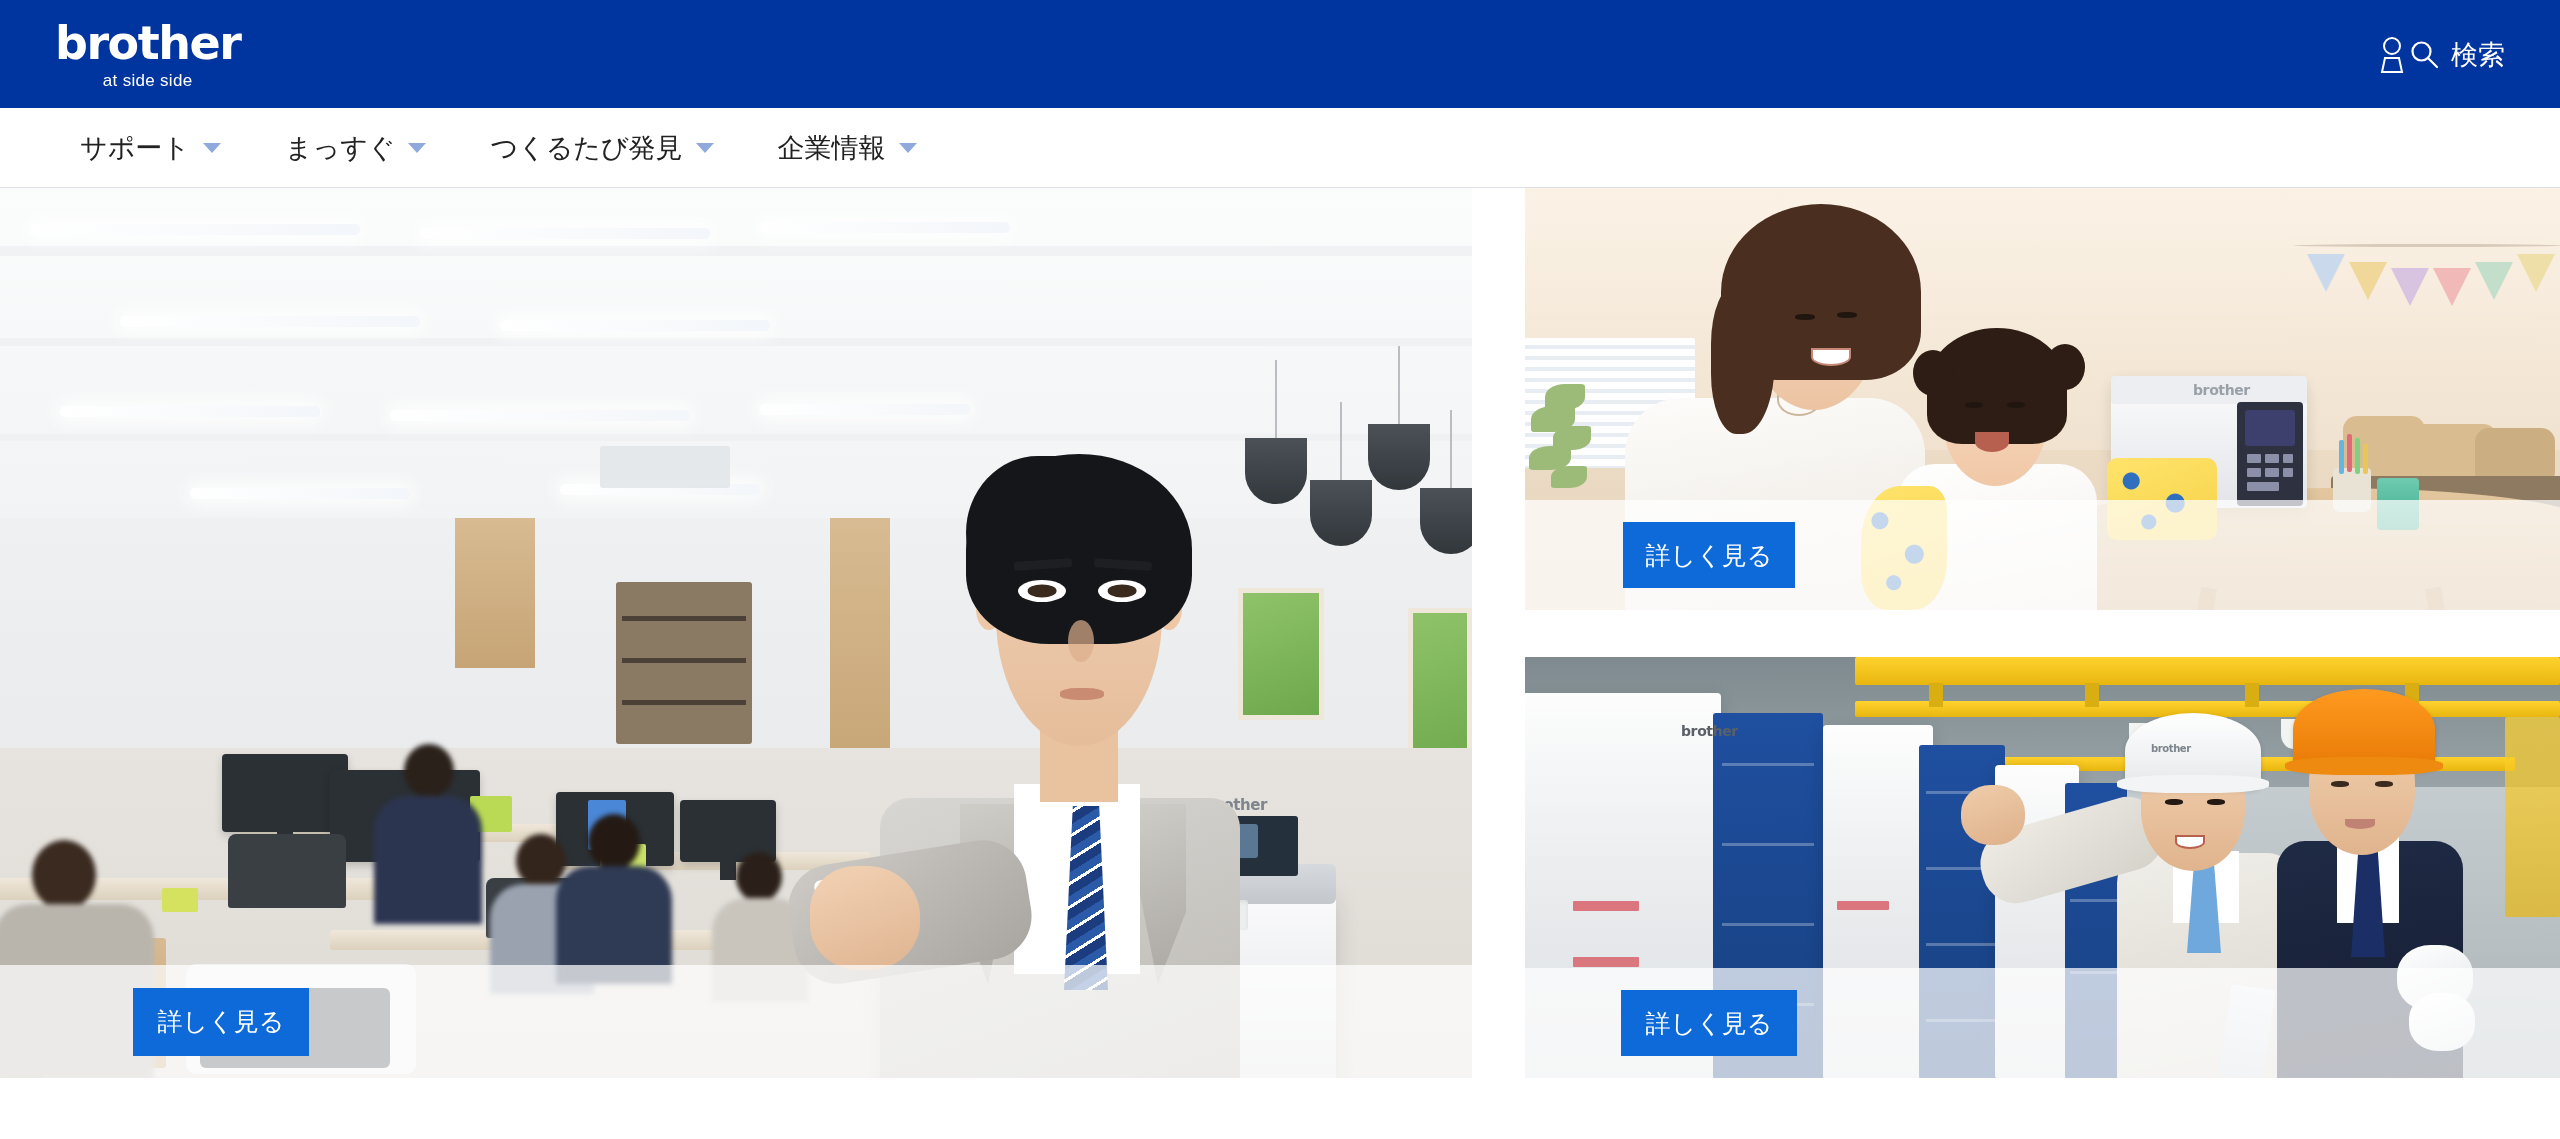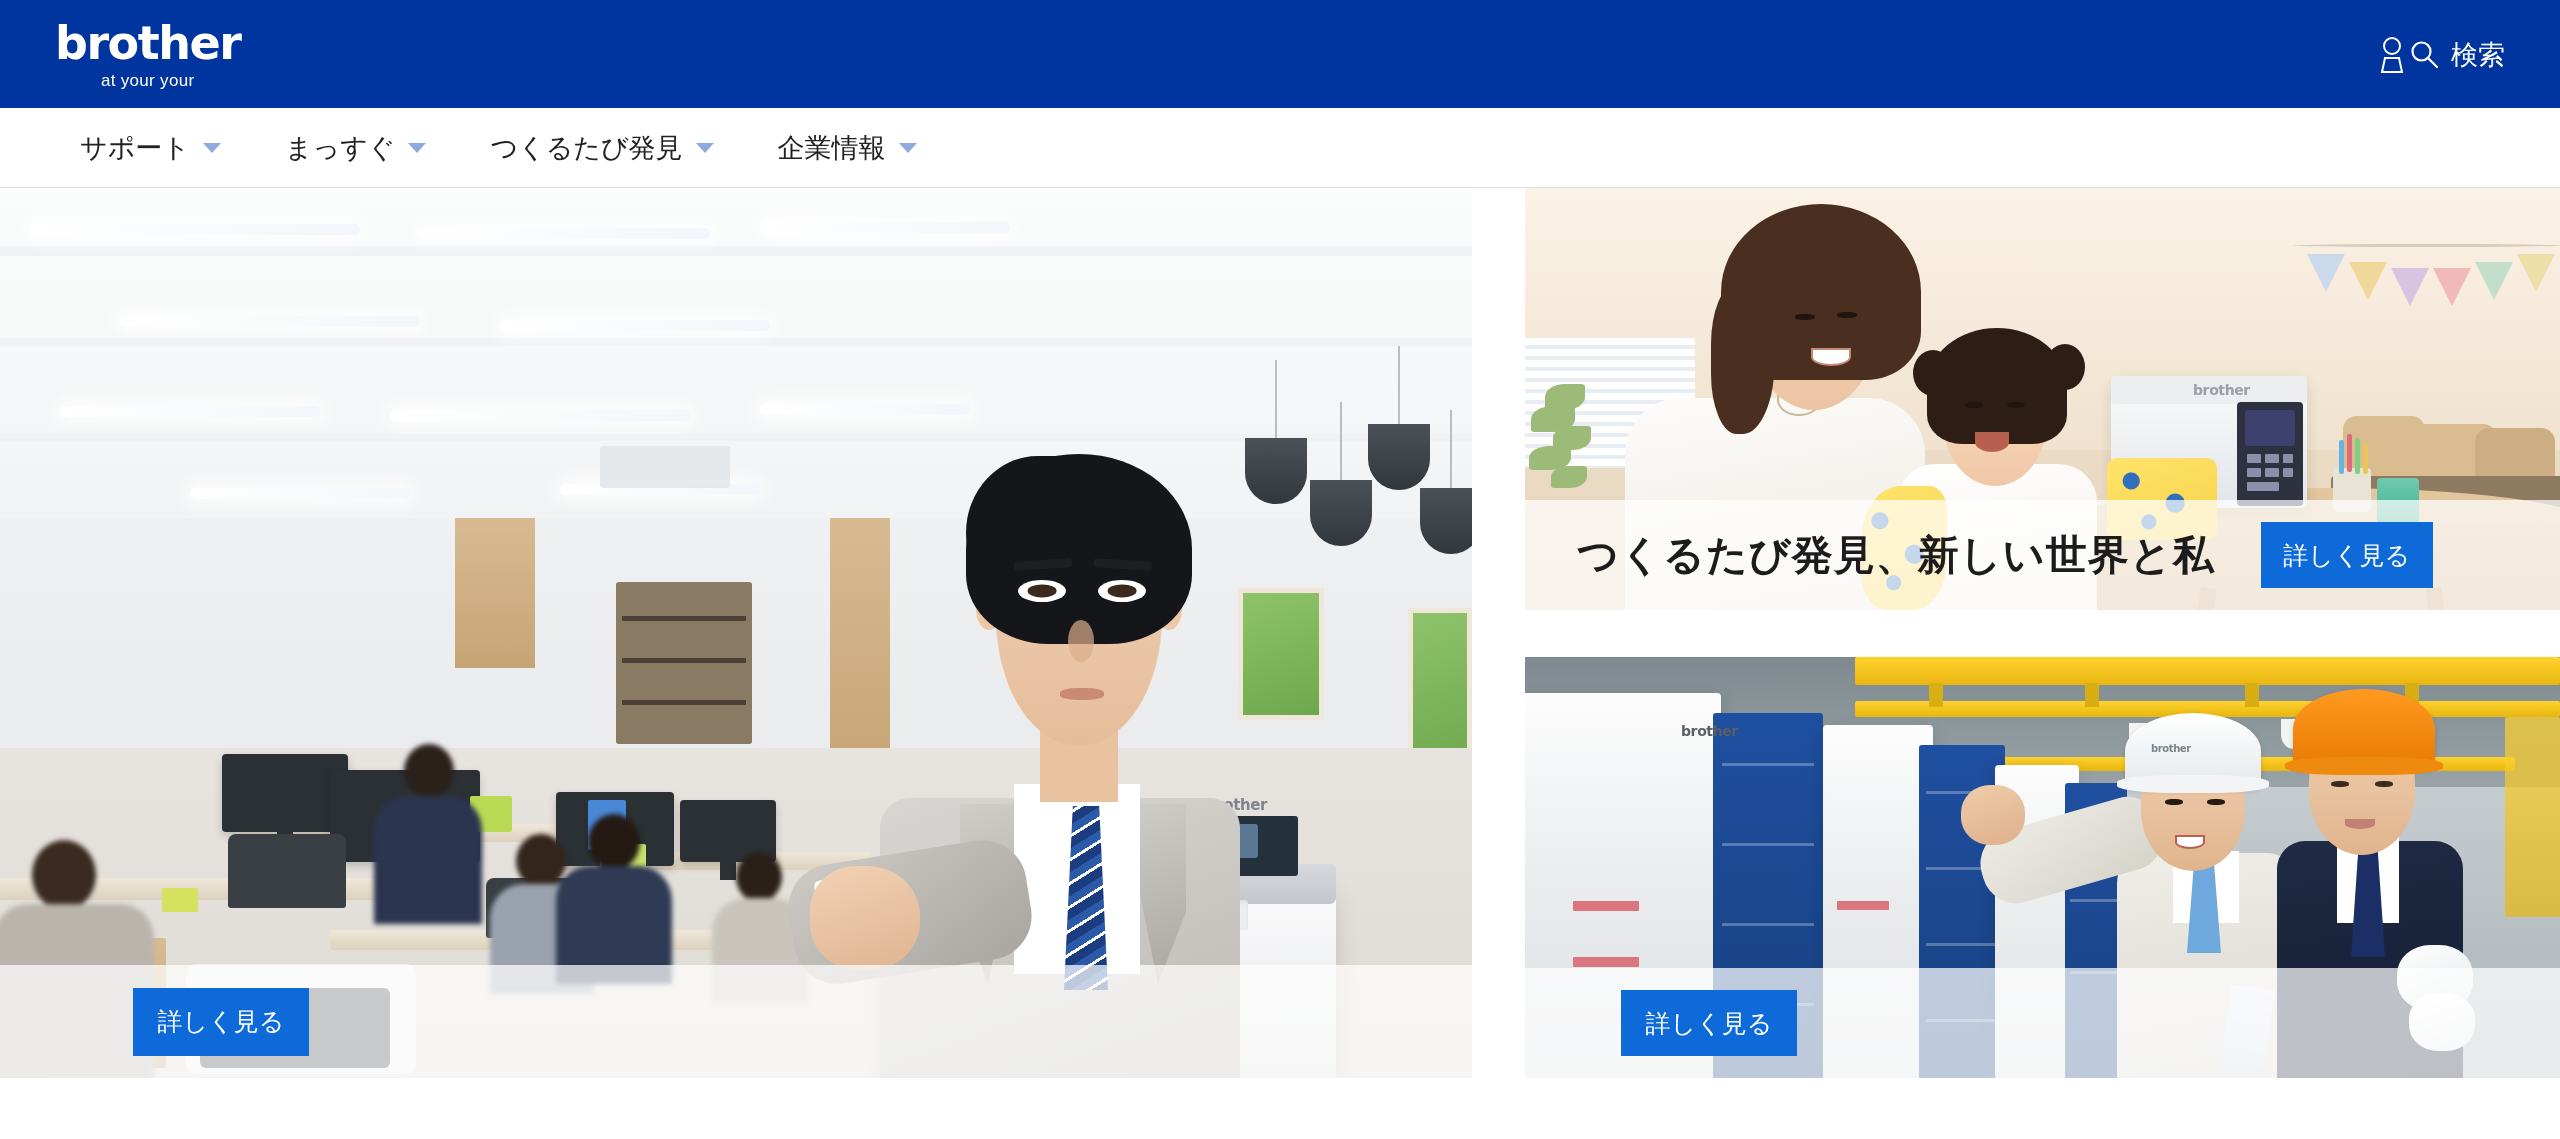--- a/index.html
+++ b/index.html
@@ -403,21 +403,21 @@
   .glove { position:absolute; background:linear-gradient(160deg,#ffffff,#e2e5e8); border-radius:44%; }
   .clipboard { position:absolute; background:linear-gradient(180deg,#e9edf0,#cfd5da); border-radius:3px; }
 </style>
 </head>
 <body>
 
 <div class="header">
 
   <div class="logo-block">
     <div class="logo-word">brother</div>
-    <div class="logo-tag">at your your</div>
+    <div class="logo-tag">at side side</div>
   </div>
 
   <div class="header-spacer"></div>
 
   <div class="header-right">
 
     <span class="acct-icon">
       <svg viewBox="0 0 34 38" width="34" height="38" fill="none" stroke="#ffffff" stroke-width="2">
         <circle cx="17" cy="11" r="8"></circle>
         <path d="M7 37 L10 23 L24 23 L27 37 Z"></path>
@@ -674,21 +674,20 @@
         <div class="kid-bun" style="left:388px;top:162px;width:40px;height:46px;"></div>
         <div class="kid-bun" style="left:520px;top:156px;width:40px;height:46px;"></div>
         <div class="tiny-eye" style="left:440px;top:214px;width:18px;height:6px;border-radius:40%;"></div>
         <div class="tiny-eye" style="left:482px;top:214px;width:18px;height:6px;border-radius:40%;"></div>
         <div class="tiny-mouth" style="left:450px;top:244px;width:34px;height:20px;"></div>
 
         <div class="fabric" style="left:336px;top:298px;width:86px;height:124px;border-radius:46% 20% 40% 30%;"></div>
       </div>
 
       <div class="caption cap-sewing">
-        <span class="cap-title">つくるたび発見、新しい世界と私</span>
         <span class="cap-btn btn-sewing">詳しく見る</span>
       </div>
 
     </div>
 
     <div class="card card-factory">
 
       <div class="scene">
         <div class="fac-bg"></div>
         <div class="fac-roof"></div>

